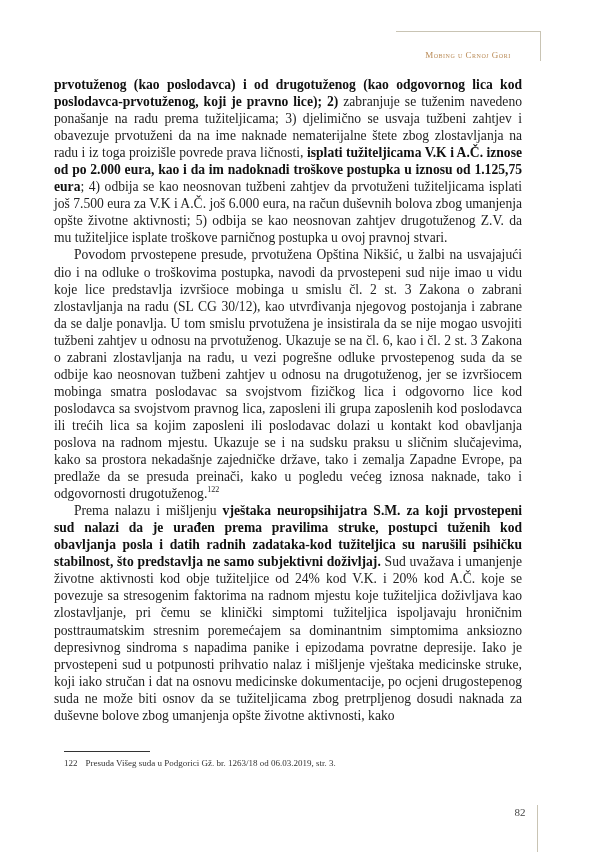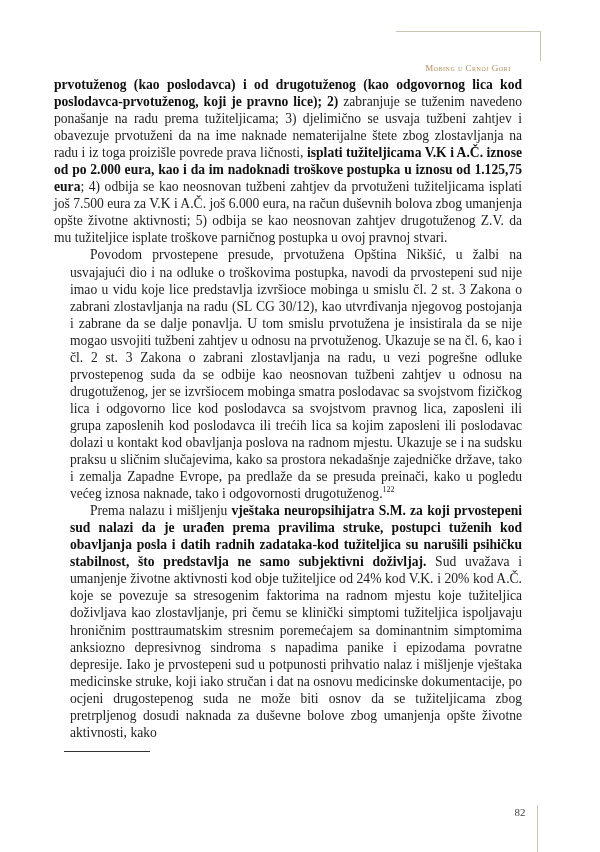--- a/index.html
+++ b/index.html
@@ -1,33 +1,33 @@
 <!DOCTYPE html>
 <html><head>
   <meta charset="utf-8">
   <style>
     html, body { margin: 0; padding: 0; background: #ffffff; }
     body { width: 600px; height: 852px; position: relative; overflow: hidden; }
     .page { position: absolute; left: 0; top: 0; width: 600px; height: 852px; background: #fff; }
     .running-head {
       position: absolute; left: 396px; top: 31px; width: 145px; height: 30px;
       border-top: 1px solid #c9c4b4; border-right: 1px solid #c9c4b4;
-      text-align: center; box-sizing: border-box; padding-top: 25px;
+      text-align: center; box-sizing: border-box; padding-top: 12px;
     }
     .running-head span {
       font-family: "Liberation Serif", serif; font-size: 9px; color: #b98a55;
       font-variant: small-caps; letter-spacing: 0.5px;
     }
     .body-text {
       position: absolute; left: 54px; top: 76px; width: 468px;
       font-family: Liberation Serif, serif; font-size: 13.6px; line-height: 17.05px;
       color: #222; text-align: justify; hyphens: none;
     }
     .body-text p { margin: 0; }
-    .body-text p.indent { text-indent: 20px; margin-left: 16px; }
+    .body-text p.indent { text-indent: 20px; }
     .body-text b { font-weight: bold; color: #111; }
     sup { font-size: 8px; line-height: 0; vertical-align: super; }
     .fn-rule { position: absolute; left: 64px; top: 751px; width: 86px; height: 0; border-top: 1px solid #333; }
     .footnote {
       position: absolute; left: 64px; top: 758px; width: 468px;
       font-family: "Liberation Serif", serif; font-size: 9px; color: #333;
     }
     .footnote .fn-num { margin-right: 8px; }
     .page-number {
       position: absolute; left: 508px; top: 806px; width: 24px; text-align: center;
@@ -49,16 +49,19 @@
     </p>
     <p class="indent">
       <span>Povodom prvostepene presude, prvotužena Opština Nikšić, u žalbi na usvajajući dio i na odluke o troškovima postupka, navodi da prvostepeni sud nije imao u vidu koje lice predstavlja izvršioce mobinga u smislu čl. 2 st. 3 Zakona o zabrani zlostavljanja na radu (SL CG 30/12), kao utvrđivanja njegovog postojanja i zabrane da se dalje ponavlja. U tom smislu prvotužena je insistirala da se nije mogao usvojiti tužbeni zahtjev u odnosu na prvotuženog. Ukazuje se na čl. 6, kao i čl. 2 st. 3 Zakona o zabrani zlostavljanja na radu, u vezi pogrešne odluke prvostepenog suda da se odbije kao neosnovan tužbeni zahtjev u odnosu na drugotuženog, jer se izvršiocem mobinga smatra poslodavac sa svojstvom fizičkog lica i odgovorno lice kod poslodavca sa svojstvom pravnog lica, zaposleni ili grupa zaposlenih kod poslodavca ili trećih lica sa kojim zaposleni ili poslodavac dolazi u kontakt kod obavljanja poslova na radnom mjestu. Ukazuje se i na sudsku praksu u sličnim slučajevima, kako sa prostora nekadašnje zajedničke države, tako i zemalja Zapadne Evrope, pa predlaže da se presuda preinači, kako u pogledu većeg iznosa naknade, tako i odgovornosti drugotuženog.</span><sup>122</sup>
     </p>
     <p class="indent">
       <span>Prema nalazu i mišljenju </span><b>vještaka neuropsihijatra S.M. za koji prvostepeni sud nalazi da je urađen prema pravilima struke, postupci tuženih kod obavljanja posla i datih radnih zadataka-kod tužiteljica su narušili psihičku stabilnost, što predstavlja ne samo subjektivni doživljaj.</b><span> Sud uvažava i umanjenje životne aktivnosti kod obje tužiteljice od 24% kod V.K. i 20% kod A.Č. koje se povezuje sa stresogenim faktorima na radnom mjestu koje tužiteljica doživljava kao zlostavljanje, pri čemu se klinički simptomi tužiteljica ispoljavaju hroničnim posttraumatskim stresnim poremećajem sa dominantnim simptomima anksiozno depresivnog sindroma s napadima panike i epizodama povratne depresije. Iako je prvostepeni sud  u potpunosti prihvatio nalaz i mišljenje vještaka medicinske struke, koji iako stručan i dat na osnovu medicinske dokumentacije, po ocjeni drugostepenog  suda ne može biti osnov da se tužiteljicama zbog pretrpljenog dosudi naknada za duševne bolove zbog umanjenja opšte životne aktivnosti, kako</span>
     </p>
   </div>
 
   <div class="fn-rule"></div>
+  <div class="footnote">
+    <span class="fn-num">122</span><span>Presuda Višeg suda u Podgorici Gž. br. 1263/18 od 06.03.2019, str. 3.</span>
+  </div>
 
   <div class="page-number">82</div>
   <div class="page-rule"></div>
 </div>
 
 </body></html>

